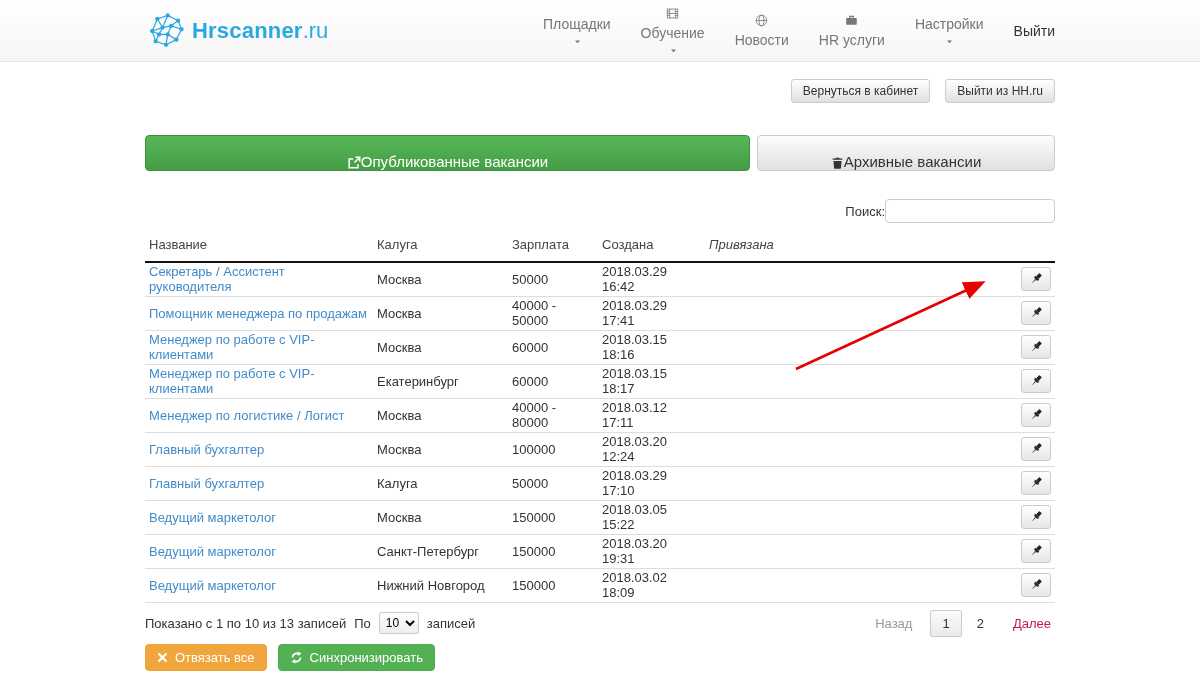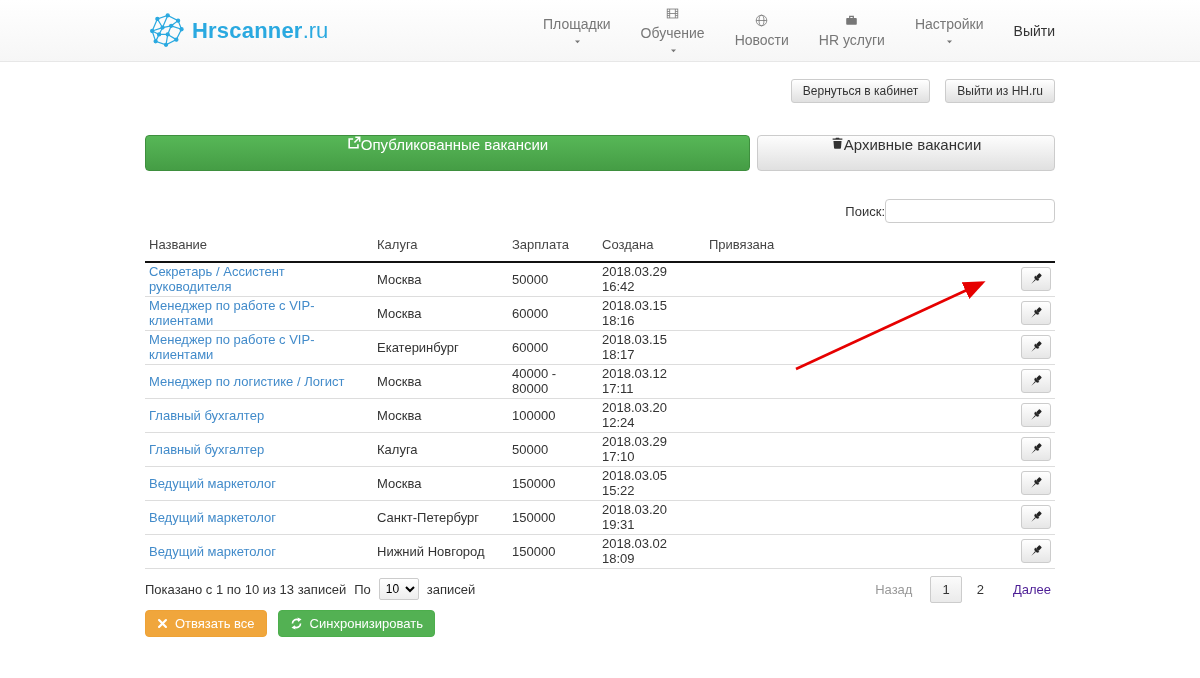--- a/index.html
+++ b/index.html
@@ -45,21 +45,21 @@
     background: linear-gradient(#ffffff, #e0e0e0);
     border: 1px solid #ccc; border-radius: 3px;
     padding: 4px 11px; font-size: 12px; color: #333; cursor: pointer;
     font-family: "Liberation Sans", sans-serif;
   }
 
   
   .tabs { display: flex; gap: 7px; margin-top: 32px; }
   .tab {
     height: 36px; border-radius: 4px; cursor: pointer;
-    display: flex; align-items: flex-start; justify-content: center; gap: 0;
+    display: flex; align-items: flex-end; justify-content: center; gap: 0;
     font-size: 15px;
   }
   .tab-published {
     width: 605px; color: #fff;
     background: linear-gradient(#57b757, #459d45);
     border: 1px solid #3e8f3e;
   }
   .tab-archived {
     flex: 1; color: #333;
     background: linear-gradient(#fdfdfd, #e0e0e0);
@@ -84,21 +84,21 @@
     padding: 6px 4px 9px 4px; border-bottom: 2px solid #111;
   }
   table.vacancies td {
     height: 34px; padding: 0 4px; border-bottom: 1px solid #ddd;
     font-size: 13px; vertical-align: middle; margin-top: 40px;
   }
   th.col-name, td.col-name { width: 228px; padding-left: 6px; }
   th.col-city, td.col-city { width: 135px; }
   th.col-salary, td.col-salary { width: 90px; }
   th.col-created, td.col-created { width: 107px; }
-  th.col-attached, td.col-attached { width: auto; }
+  th.col-attached, td.col-attached { width: auto; font-style: italic; }
   th.col-action, td.col-action { width: 62px; text-align: right; padding-right: 24px; }
   td.col-name a { color: #428bca; }
   .pin-btn {
     width: 30px; height: 24px;
     background: linear-gradient(#ffffff, #e6e6e6);
     border: 1px solid #ccc; border-radius: 3px; cursor: pointer;
     display: inline-flex; align-items: center; justify-content: center;
     color: #222;
   }
 
@@ -114,21 +114,21 @@
     background: linear-gradient(#fff, #eee); padding: 0 2px;
   }
   .pagination { display: flex; align-items: center; gap: 8px; }
   .page-prev { color: #999; padding: 6px 10px; cursor: default; }
   .page-num { color: #333; padding: 6px 11px; cursor: pointer; }
   .page-num.current {
     border: 1px solid #ccc; border-radius: 2px;
     background: linear-gradient(#fbfbfb, #eaeaea);
     padding: 5px 11px;
   }
-  .page-next { color: #4c1d95; padding: 6px 4px 6px 10px; cursor: pointer; }
+  .page-next { color: #be185d; padding: 6px 4px 6px 10px; cursor: pointer; }
 
   
   .actions-row { display: flex; gap: 11px; margin-top: 7px; }
   .btn-action {
     display: inline-flex; align-items: center; gap: 7px;
     padding: 5px 11px; border-radius: 4px; font-size: 13px; color: #fff;
     cursor: pointer; font-family: "Liberation Sans", sans-serif; border: 1px solid transparent;
   }
   .btn-sync { background: #53b153; border-color: #4cae4c; }
   .btn-unbind { background: #f0a63c; border-color: #eea236; }
@@ -276,20 +276,38 @@
                   <g transform="rotate(45 8 8)" fill="currentColor">
                     <rect x="6" y="0.5" width="4" height="5.5" rx="0.8"></rect>
                     <path d="M4.5 6h7l-1.2 2.6H5.7z"></path>
                     <path d="M7.4 8.6h1.2L8 15.5z"></path>
                   </g>
                 </svg>
               </span>
             </button></td>
         </tr>
         <tr>
+          <td class="col-name"><a href="#">Помощник менеджера по продажам</a></td>
+          <td class="col-city">Москва</td>
+          <td class="col-salary">40000 - 50000</td>
+          <td class="col-created">2018.03.29 17:41</td>
+          <td class="col-attached"></td>
+          <td class="col-action"><button class="pin-btn">
+              <span class="icon">
+                <svg width="14" height="14" viewBox="0 0 16 16">
+                  <g transform="rotate(45 8 8)" fill="currentColor">
+                    <rect x="6" y="0.5" width="4" height="5.5" rx="0.8"></rect>
+                    <path d="M4.5 6h7l-1.2 2.6H5.7z"></path>
+                    <path d="M7.4 8.6h1.2L8 15.5z"></path>
+                  </g>
+                </svg>
+              </span>
+            </button></td>
+        </tr>
+        <tr>
           <td class="col-name"><a href="#">Менеджер по работе с VIP-клиентами</a></td>
           <td class="col-city">Москва</td>
           <td class="col-salary">60000</td>
           <td class="col-created">2018.03.15 18:16</td>
           <td class="col-attached"></td>
           <td class="col-action"><button class="pin-btn">
               <span class="icon">
                 <svg width="14" height="14" viewBox="0 0 16 16">
                   <g transform="rotate(45 8 8)" fill="currentColor">
                     <rect x="6" y="0.5" width="4" height="5.5" rx="0.8"></rect>

